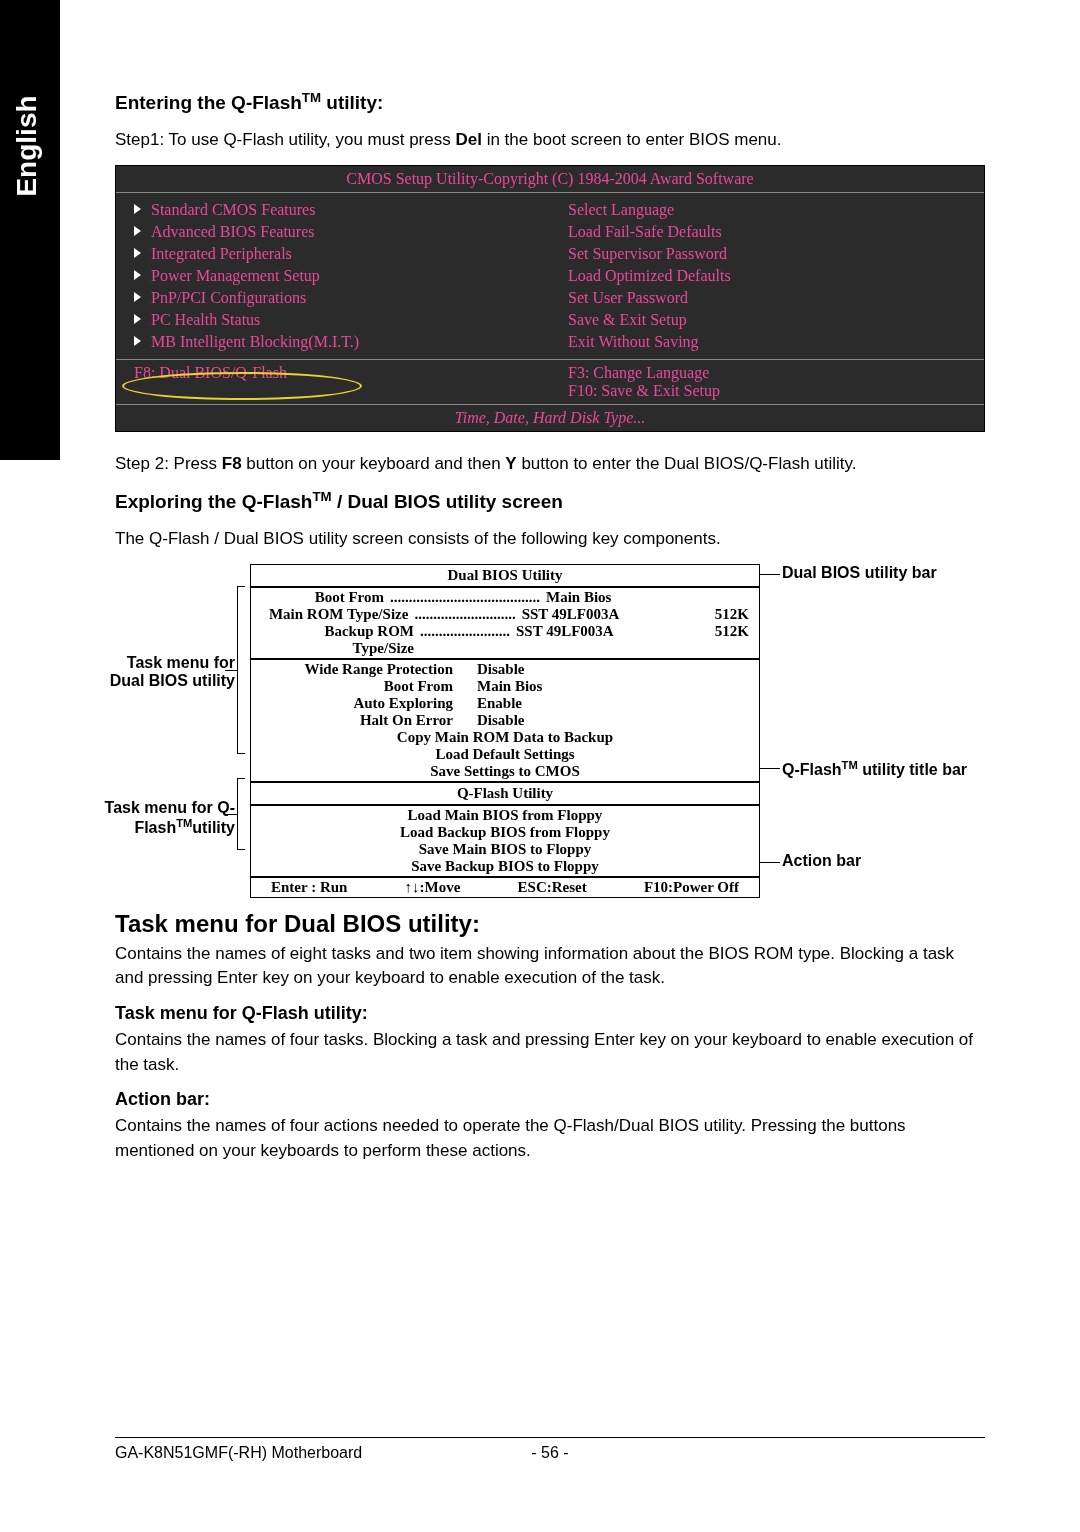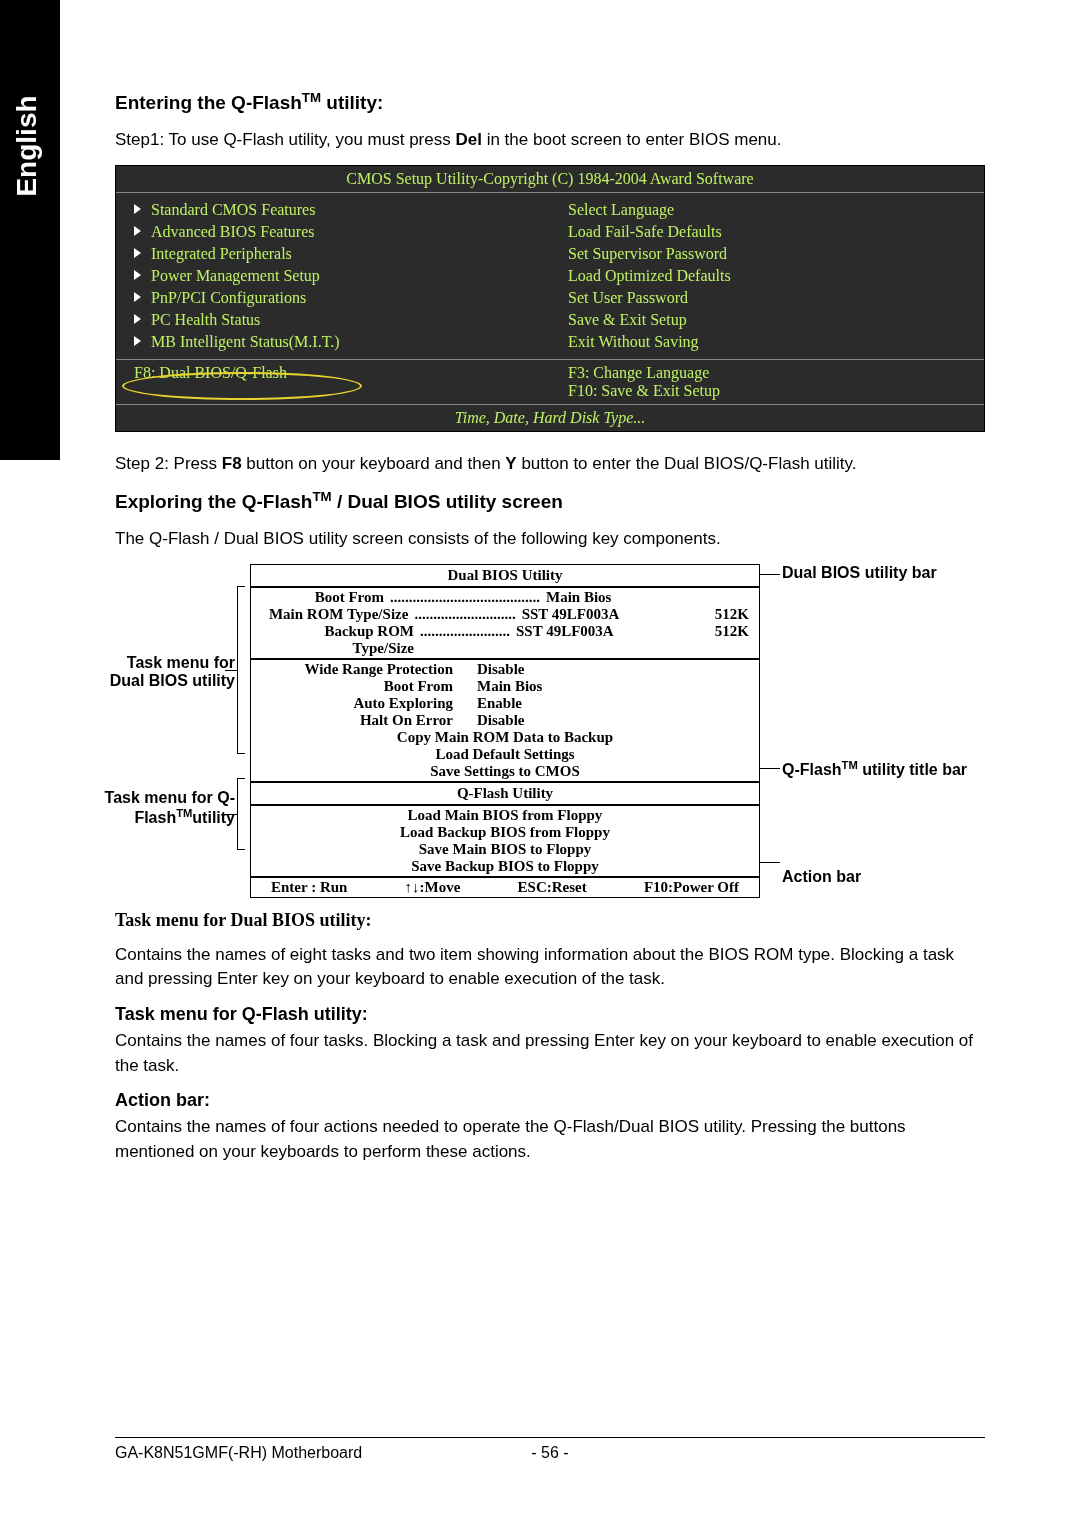--- a/index.html
+++ b/index.html
@@ -43,21 +43,21 @@
   }
   .sup { font-size: 0.7em; vertical-align: super; }
   p.body {
     font-size: 17px;
     line-height: 1.45;
     margin-bottom: 12px;
   }
   .bios-box {
     border: 1px solid #000;
     background: #2b2b2b;
-    color: #bef264;
+    color: #ec4899;
     font-family: "Times New Roman", serif;
     font-size: 16px;
     margin-bottom: 20px;
   }
   .bios-title {
     text-align: center;
     padding: 4px 0;
     border-bottom: 1px solid #888;
   }
   .bios-cols {
@@ -137,24 +137,24 @@
   .action-row {
     display: flex;
     justify-content: space-between;
     padding: 1px 20px;
   }
   .callout {
     position: absolute;
     font-size: 16px;
   }
   .callout-left1 { left: -20px; top: 90px; width: 140px; text-align: right; }
-  .callout-left2 { left: -20px; top: 225px; width: 140px; text-align: right; }
+  .callout-left2 { left: -20px; top: 235px; width: 140px; text-align: right; }
   .callout-right1 { left: 667px; top: 0; width: 200px; }
   .callout-right2 { left: 667px; top: 195px; width: 210px; }
-  .callout-right3 { left: 667px; top: 304px; width: 200px; }
+  .callout-right3 { left: 667px; top: 288px; width: 200px; }
   .line {
     position: absolute;
     background: #000;
   }
   .brace {
     position: absolute;
     border-left: 1px solid #000;
     border-top: 1px solid #000;
     border-bottom: 1px solid #000;
     width: 8px;
@@ -192,21 +192,21 @@
   <div class="bios-box">
     <div class="bios-title">CMOS Setup Utility-Copyright (C) 1984-2004 Award Software</div>
     <div class="bios-cols">
       <div class="bios-col">
         <div><span class="tri"></span><span>Standard CMOS Features</span></div>
         <div><span class="tri"></span><span>Advanced BIOS Features</span></div>
         <div><span class="tri"></span><span>Integrated Peripherals</span></div>
         <div><span class="tri"></span><span>Power Management Setup</span></div>
         <div><span class="tri"></span><span>PnP/PCI Configurations</span></div>
         <div><span class="tri"></span><span>PC Health Status</span></div>
-        <div><span class="tri"></span><span>MB Intelligent Status(M.I.T.)</span></div>
+        <div><span class="tri"></span><span>MB Intelligent Blocking(M.I.T.)</span></div>
       </div>
       <div class="bios-col">
         <div>Select Language</div>
         <div>Load Fail-Safe Defaults</div>
         <div>Set Supervisor Password</div>
         <div>Load Optimized Defaults</div>
         <div>Set User Password</div>
         <div>Save &amp; Exit Setup</div>
         <div>Exit Without Saving</div>
       </div>
@@ -319,21 +319,21 @@
 
     <div class="line" style="left:645px; top:204px; width:20px; height:1px;"></div>
     <div class="callout callout-right2">
       <span>Q-Flash</span><span class="sup">TM</span><span> utility title bar</span>
     </div>
 
     <div class="line" style="left:645px; top:298px; width:20px; height:1px;"></div>
     <div class="callout callout-right3">Action bar</div>
   </div>
 
-  <h2 style="font-size:18px; margin-bottom:12px;font-family:Liberation Serif, serif;">Task menu for Dual BIOS utility:</h2>
+  <h2 style="font-size:24px; margin-bottom:4px;">Task menu for Dual BIOS utility:</h2>
   <p class="body">Contains the names of eight tasks and two item showing information about the BIOS ROM type. Blocking a task and pressing Enter key on your keyboard to enable execution of the task.</p>
 
   <h2 style="font-size:18px; margin-bottom:4px;">Task menu for Q-Flash utility:</h2>
   <p class="body">Contains the names of four tasks. Blocking a task and pressing Enter key on your keyboard to enable execution of the task.</p>
 
   <h2 style="font-size:18px; margin-bottom:4px;">Action bar:</h2>
   <p class="body">Contains the names of four actions needed to operate the Q-Flash/Dual BIOS utility. Pressing the buttons mentioned on your keyboards to perform these actions.</p>
 
 </div>
 

